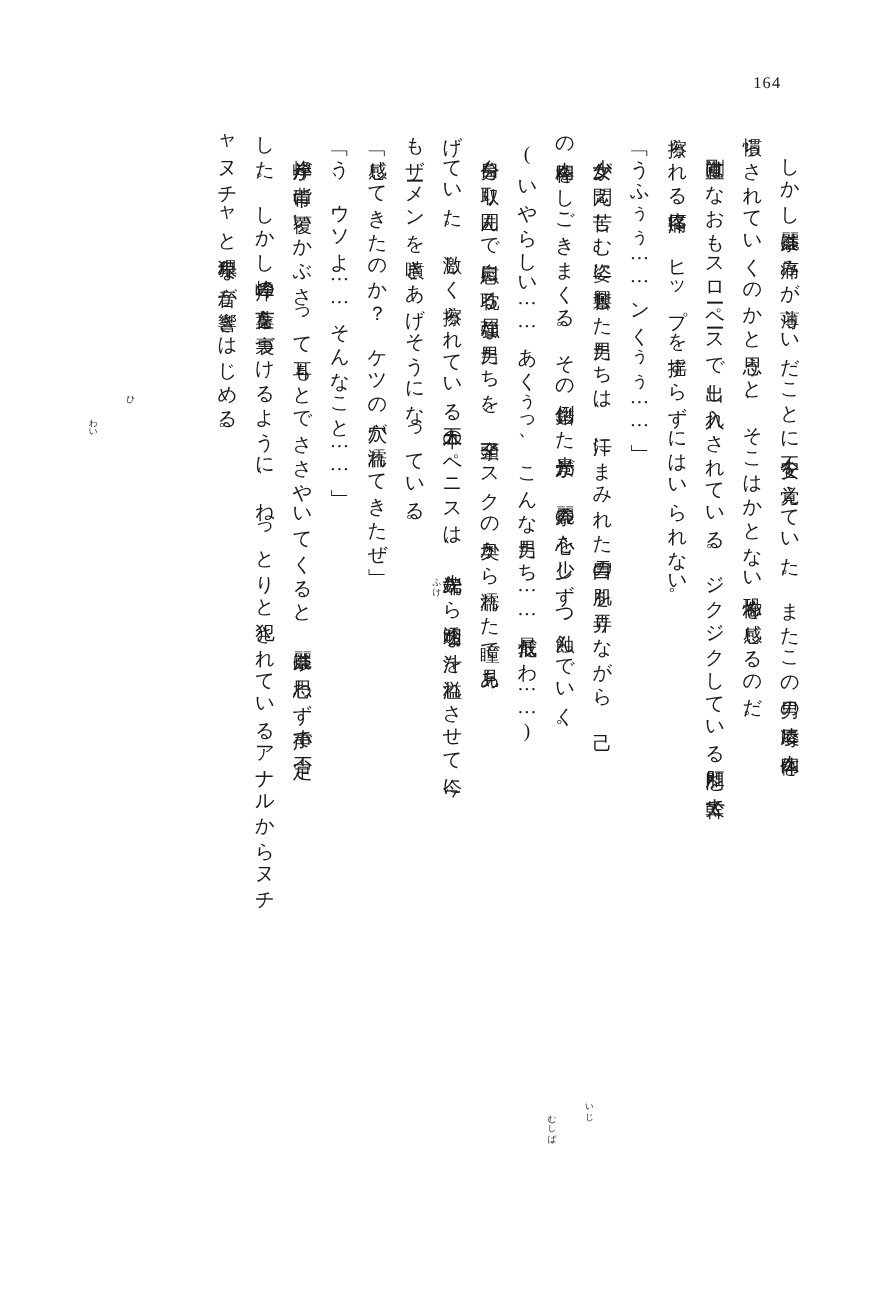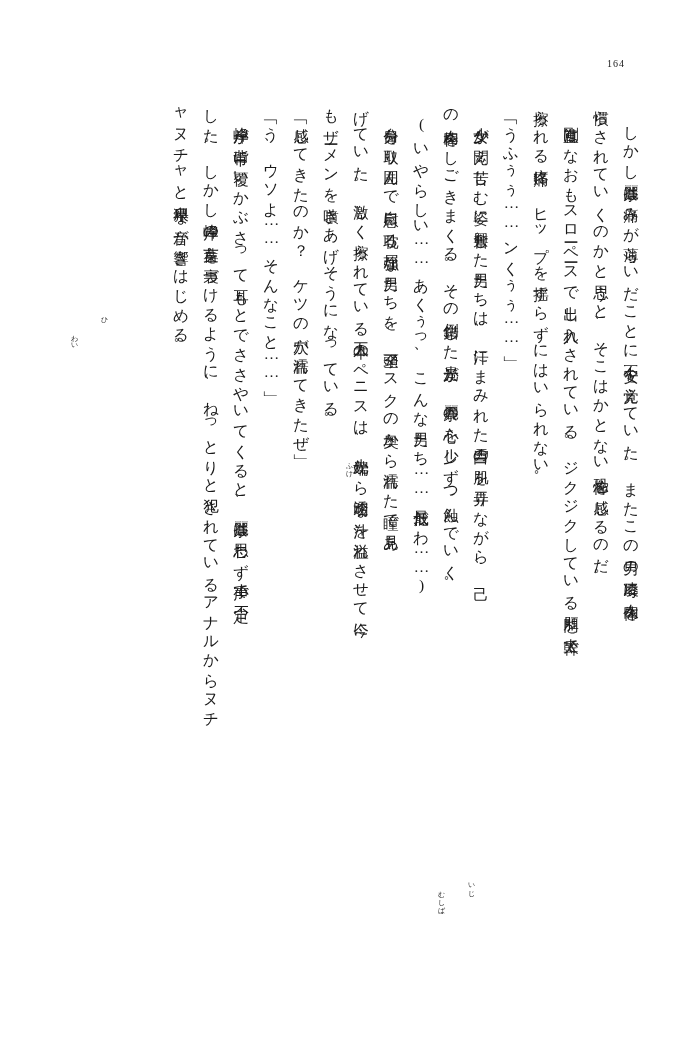--- a/index.html
+++ b/index.html
@@ -18,21 +18,21 @@
   .page {
     position: relative;
     width: 697px;
     height: 1050px;
     box-sizing: border-box;
   }
   .page-number {
     position: absolute;
     top: 58px;
     right: 72px;
-    font-size: 10px;
+    font-size: 13px;
     letter-spacing: 1px;
     color: #1a1a1a;
     font-family: "Liberation Serif", "DejaVu Serif", serif;
   }
   .text-block {
     position: absolute;
     top: 98px;
     right: 58px;
     left: 58px;
     height: 880px;

